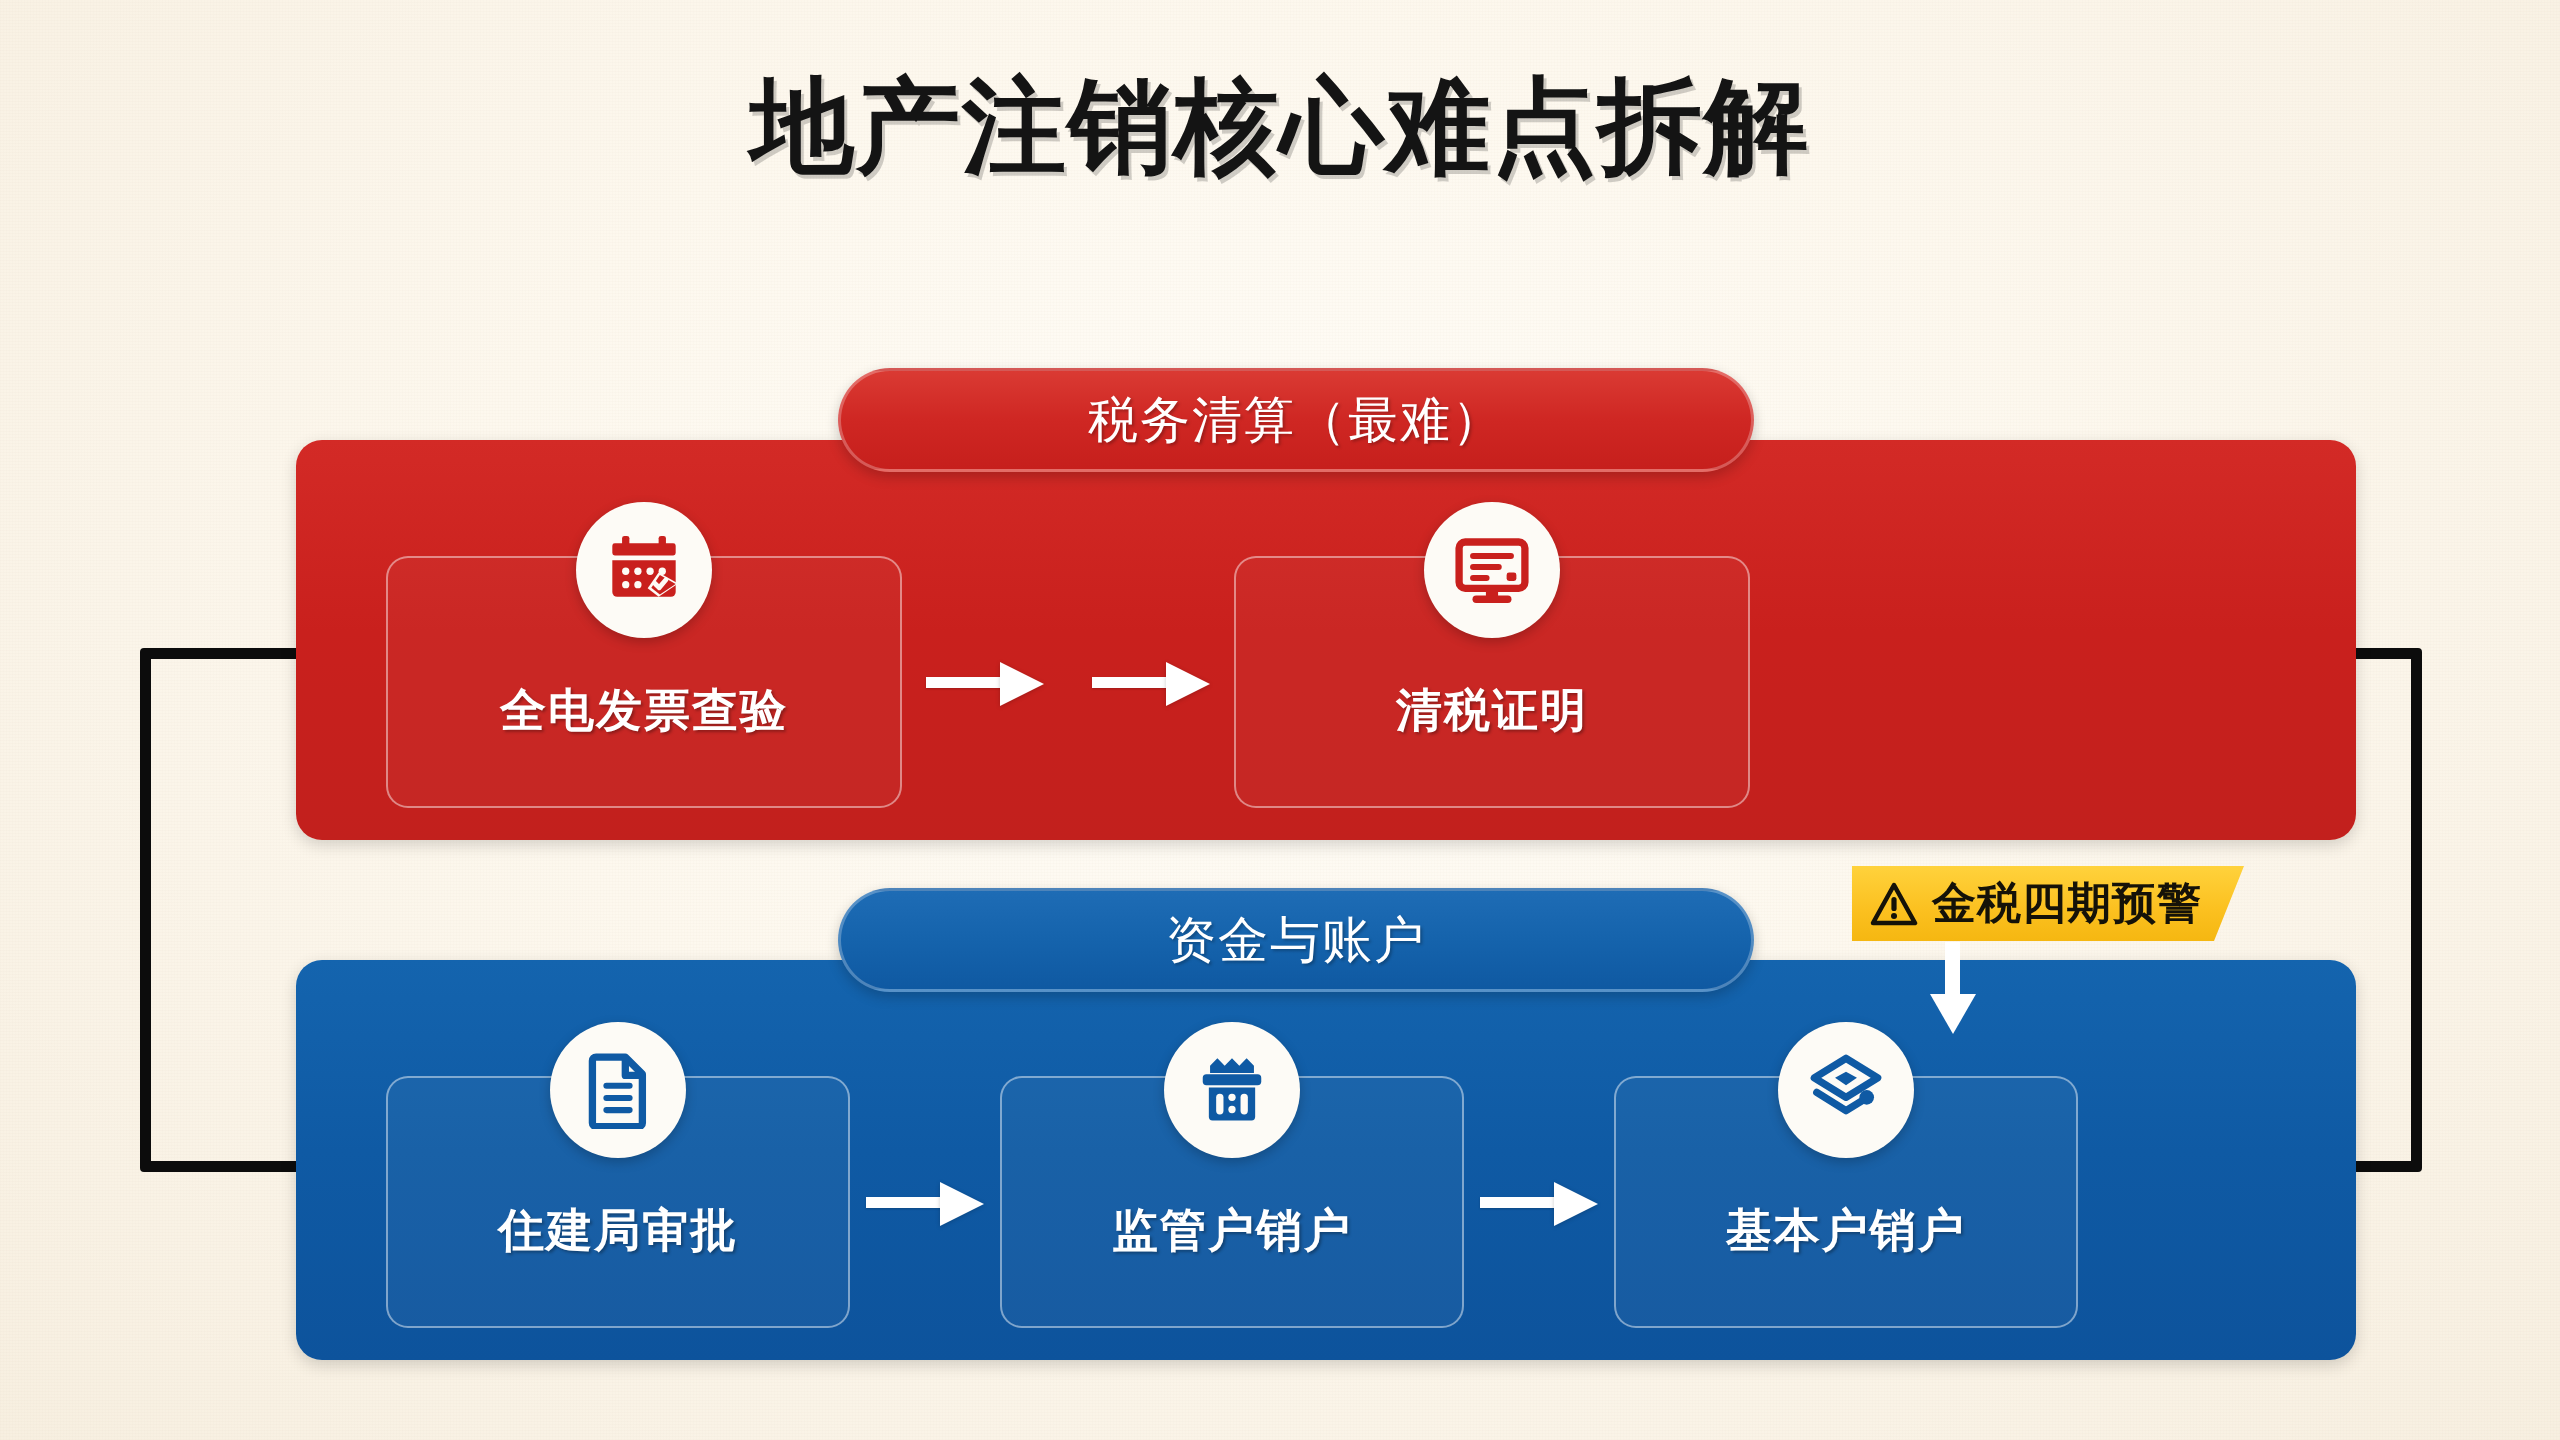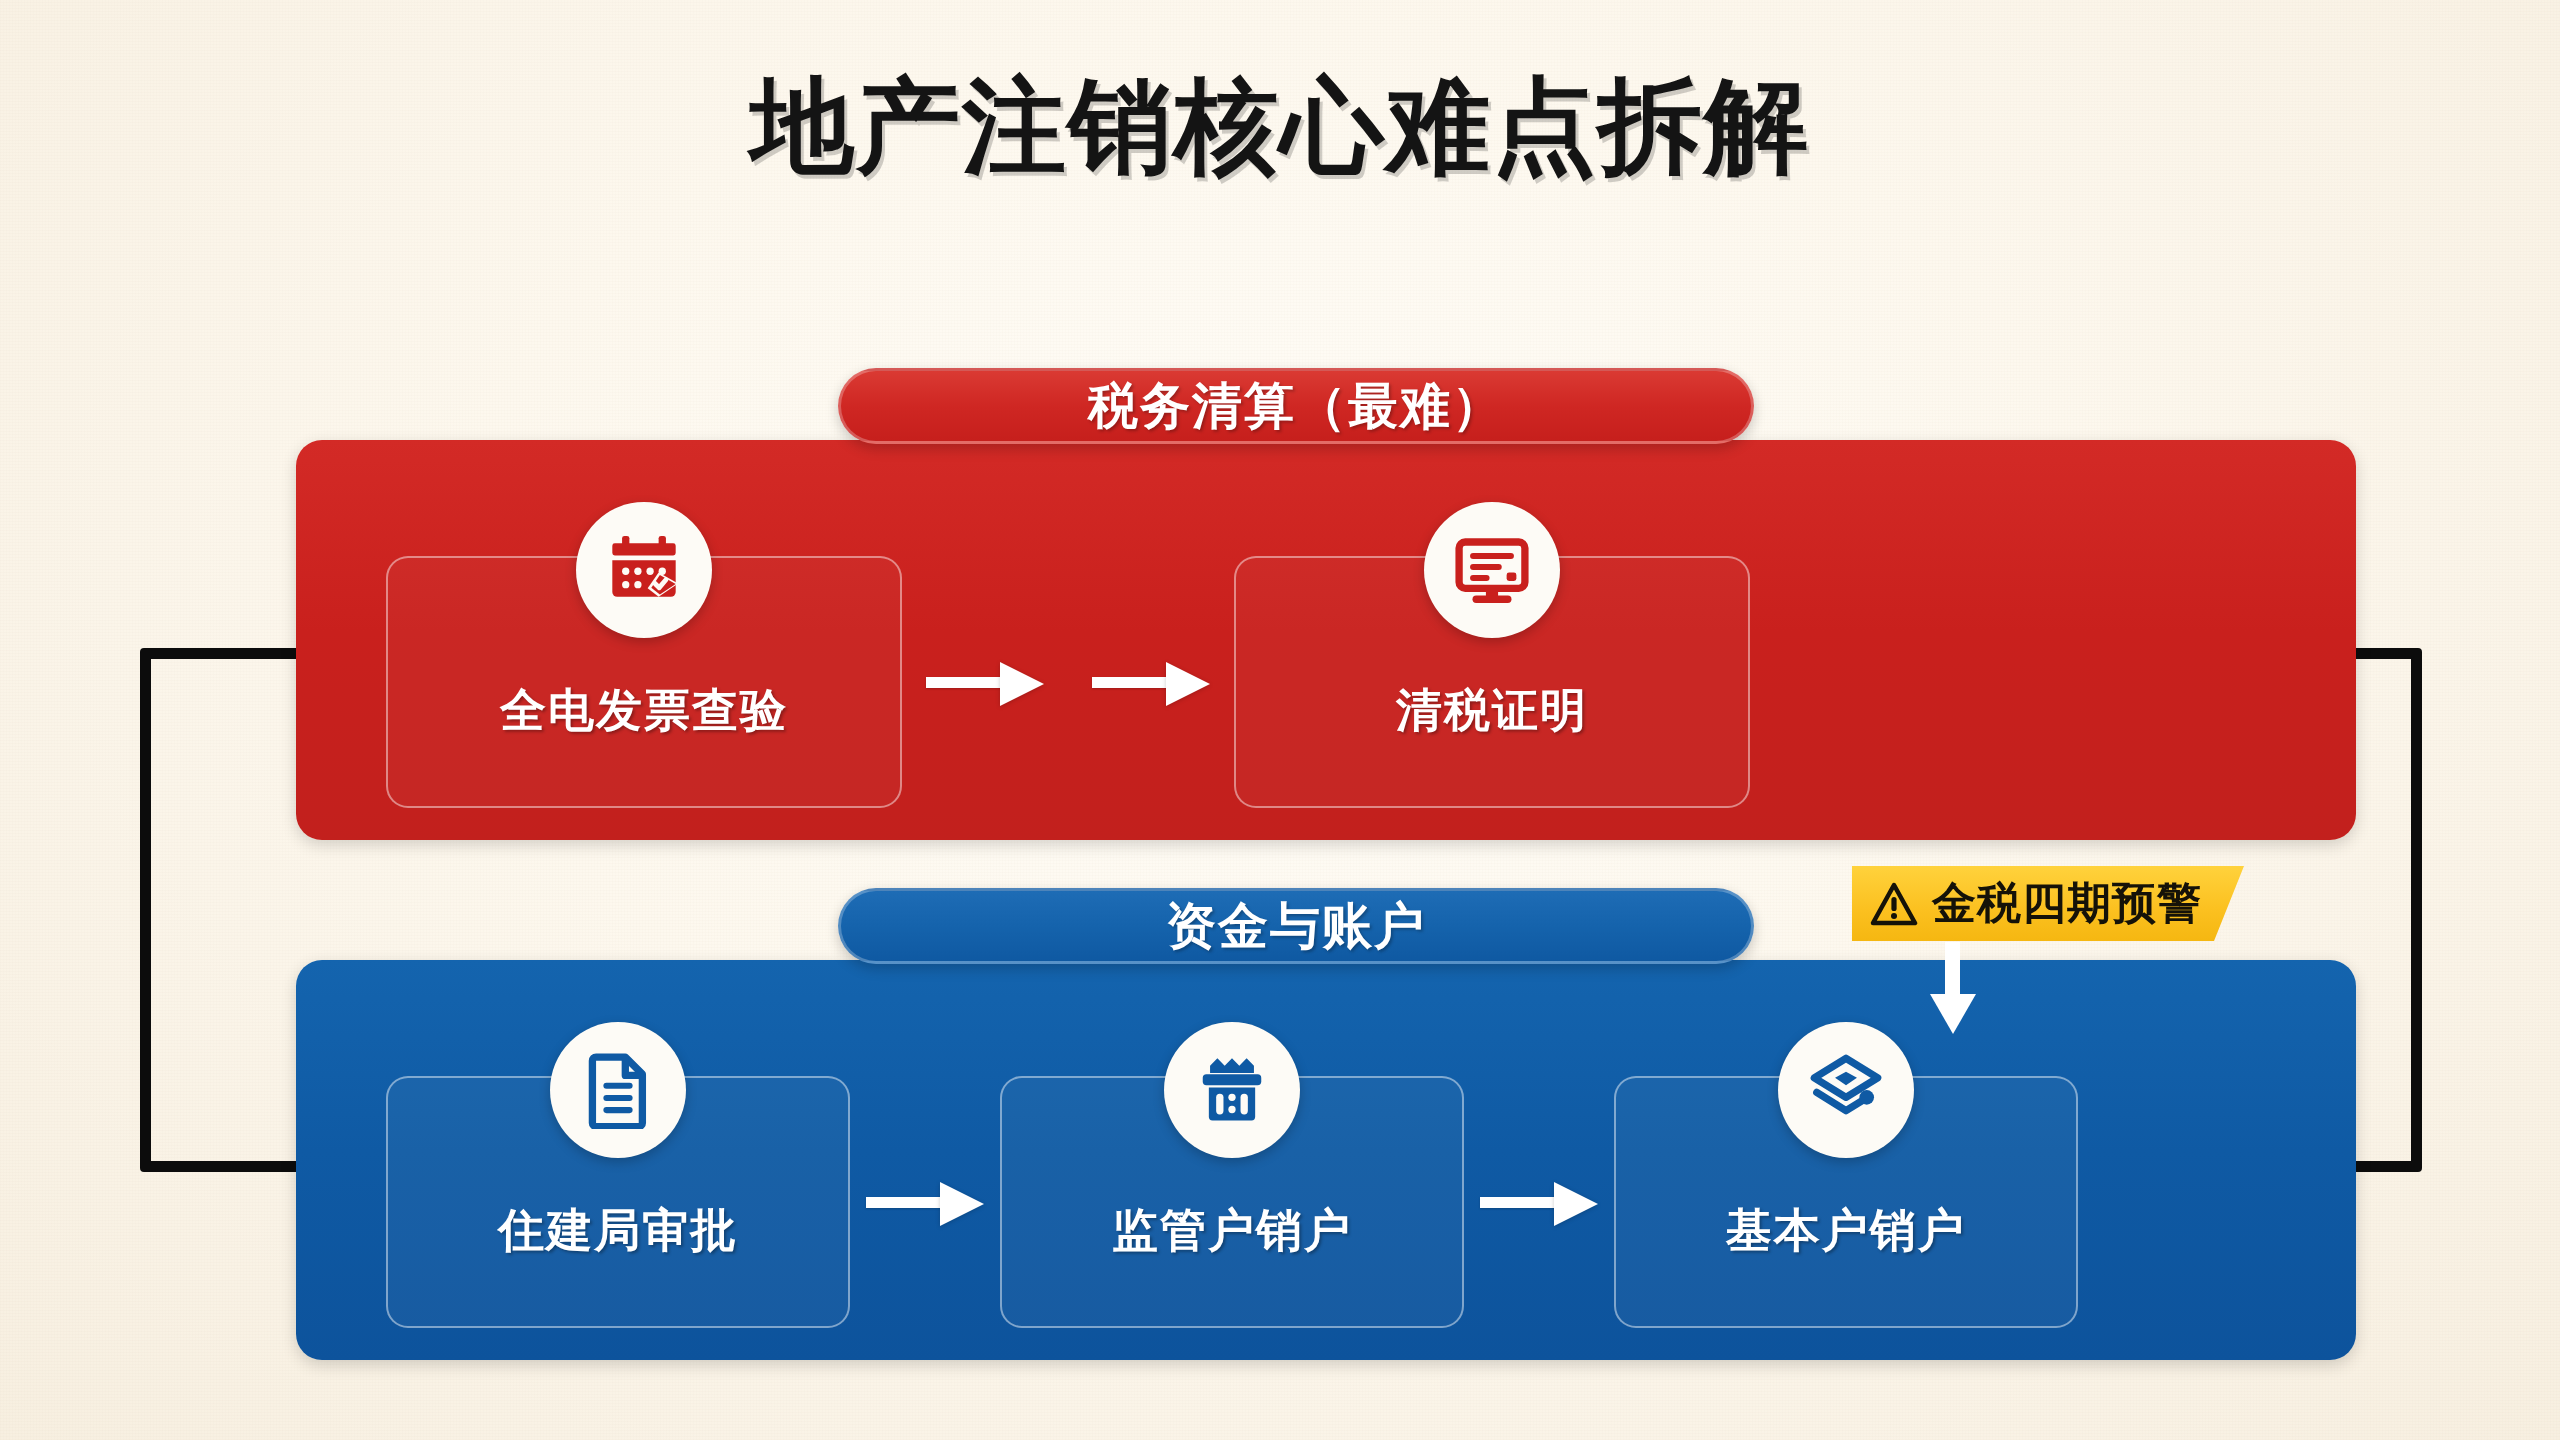--- a/index.html
+++ b/index.html
@@ -64,27 +64,27 @@
     background:linear-gradient(180deg,#d32a26 0%,#c9201d 48%,#c2201d 100%);
   }
   #panel-funds {
     left:296px; top:960px; width:2060px; height:400px;
     background:linear-gradient(180deg,#1464ae 0%,#0f5aa4 48%,#0d539c 100%);
   }
 
   
   .pill {
     position:absolute;
-    height:76px;
+    height:104px;
     width:916px;
     border-radius:52px;
     display:flex; align-items:center; justify-content:center;
     color:#fff;
     font-size:50px;
-    font-weight:700;
+    font-weight:400;
     letter-spacing:2px;
     white-space:nowrap;
     z-index:20;
     text-shadow:2px 2px 3px rgba(0,0,0,.25);
     box-shadow:0 5px 13px rgba(0,0,0,.2);
   }
   #pill-tax {
     left:838px; top:368px;
     background:linear-gradient(180deg,#da3a33 0%,#cf2723 50%,#c61f1c 100%);
     border:3px solid rgba(255,255,255,.26);

